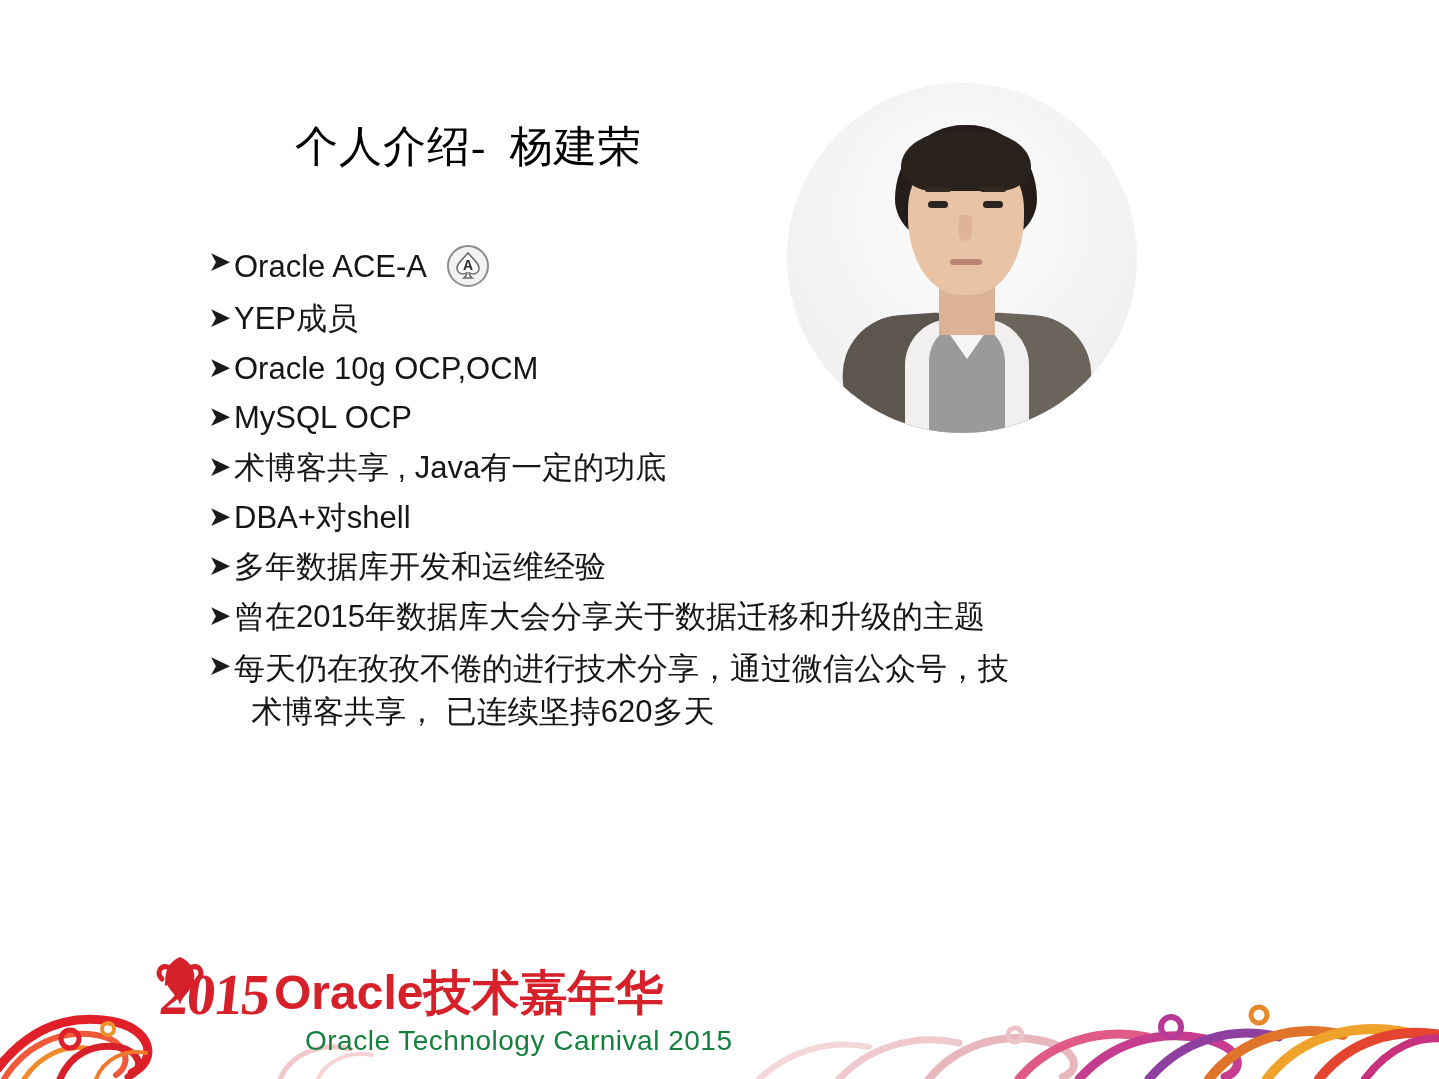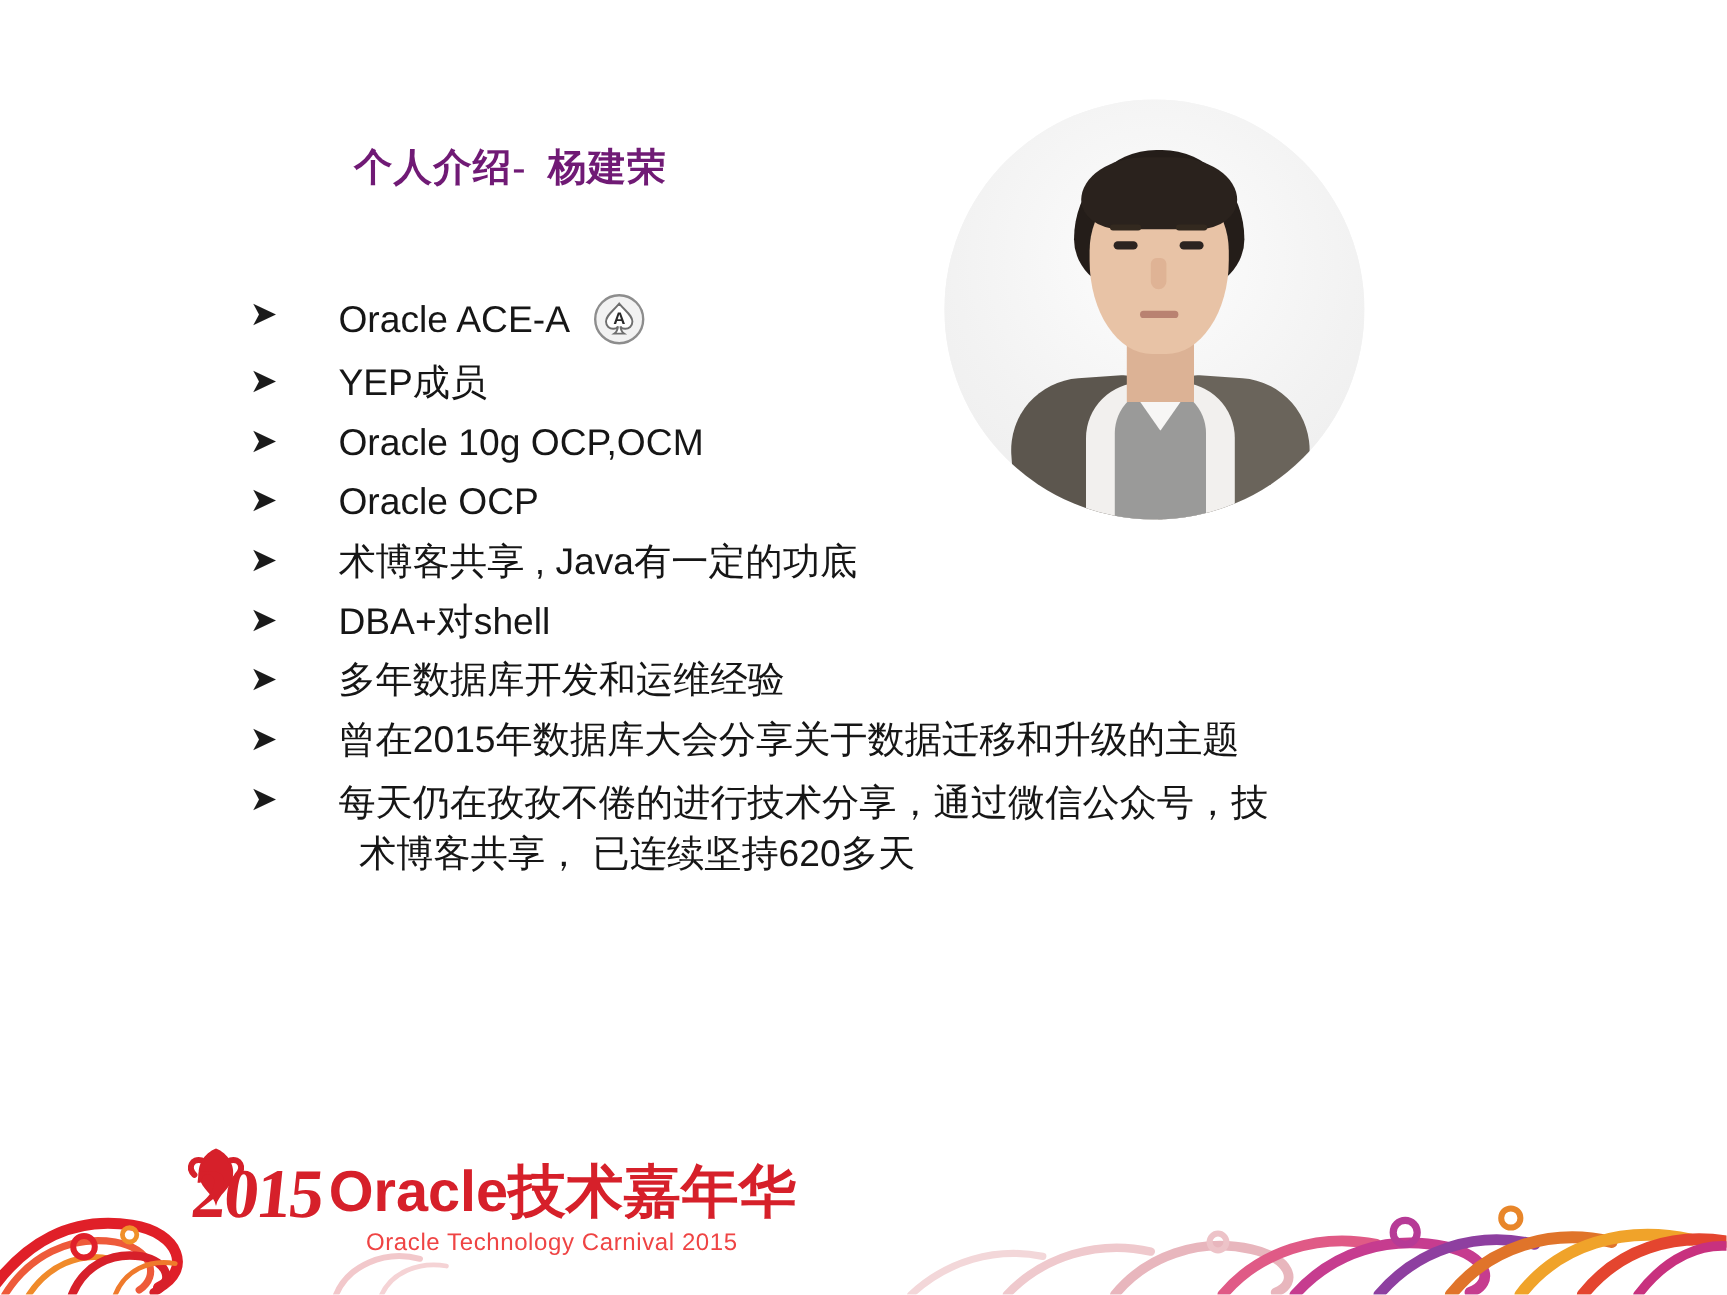--- a/index.html
+++ b/index.html
@@ -21,24 +21,24 @@
     position: absolute;
     inset: 0;
     background: #ffffff;
   }
 
   
   .slide-title {
     position: absolute;
     left: 295px;
     top: 118px;
-    font-size: 32px;
-    font-weight: 700;
+    font-size: 43px;
+    font-weight: 400;
     letter-spacing: 1px;
-    color: #701a75;
+    color: #000000;
     white-space: pre;
     font-family: "Liberation Serif", serif;
   }
 
   
   .bullets {
     position: absolute;
     left: 208px;
     top: 243px;
     width: 980px;
@@ -55,21 +55,20 @@
     font-size: 28px;
     line-height: 1.35;
     color: #1a1a1a;
     font-family: "DejaVu Sans", sans-serif;
   }
   .bullet-text {
     flex: 1 1 auto;
     font-size: 31px;
     color: #161616;
     white-space: pre-wrap;
-    margin-left: 48px;
   }
   .bullet-row.wrap .bullet-text {
     text-indent: 0;
     line-height: 1.4;
   }
 
   
   .ace-badge {
     display: inline-flex;
     align-items: center;
@@ -239,22 +238,22 @@
     top: 18px;
     font-size: 48px;
     font-weight: 700;
     color: #d6202a;
     white-space: pre;
   }
   .logo-sub {
     position: absolute;
     left: 305px;
     top: 82px;
-    font-size: 20px;
-    color: #ef4444;
+    font-size: 28px;
+    color: #15803d;
     letter-spacing: 0.5px;
     white-space: pre;
   }
 </style>
 </head>
 <body>
 
 <div class="slide">
 
   <div class="slide-title">个人介绍-  杨建荣</div>
@@ -275,21 +274,21 @@
       <span class="bullet-text">YEP成员</span>
     </div>
 
     <div class="bullet-row">
       <span class="bullet-marker">➤</span>
       <span class="bullet-text">Oracle 10g OCP,OCM</span>
     </div>
 
     <div class="bullet-row">
       <span class="bullet-marker">➤</span>
-      <span class="bullet-text">Oracle OCP</span>
+      <span class="bullet-text">MySQL OCP</span>
     </div>
 
     <div class="bullet-row">
       <span class="bullet-marker">➤</span>
       <span class="bullet-text">术博客共享 , Java有一定的功底</span>
     </div>
 
     <div class="bullet-row">
       <span class="bullet-marker">➤</span>
       <span class="bullet-text">DBA+对shell</span>

